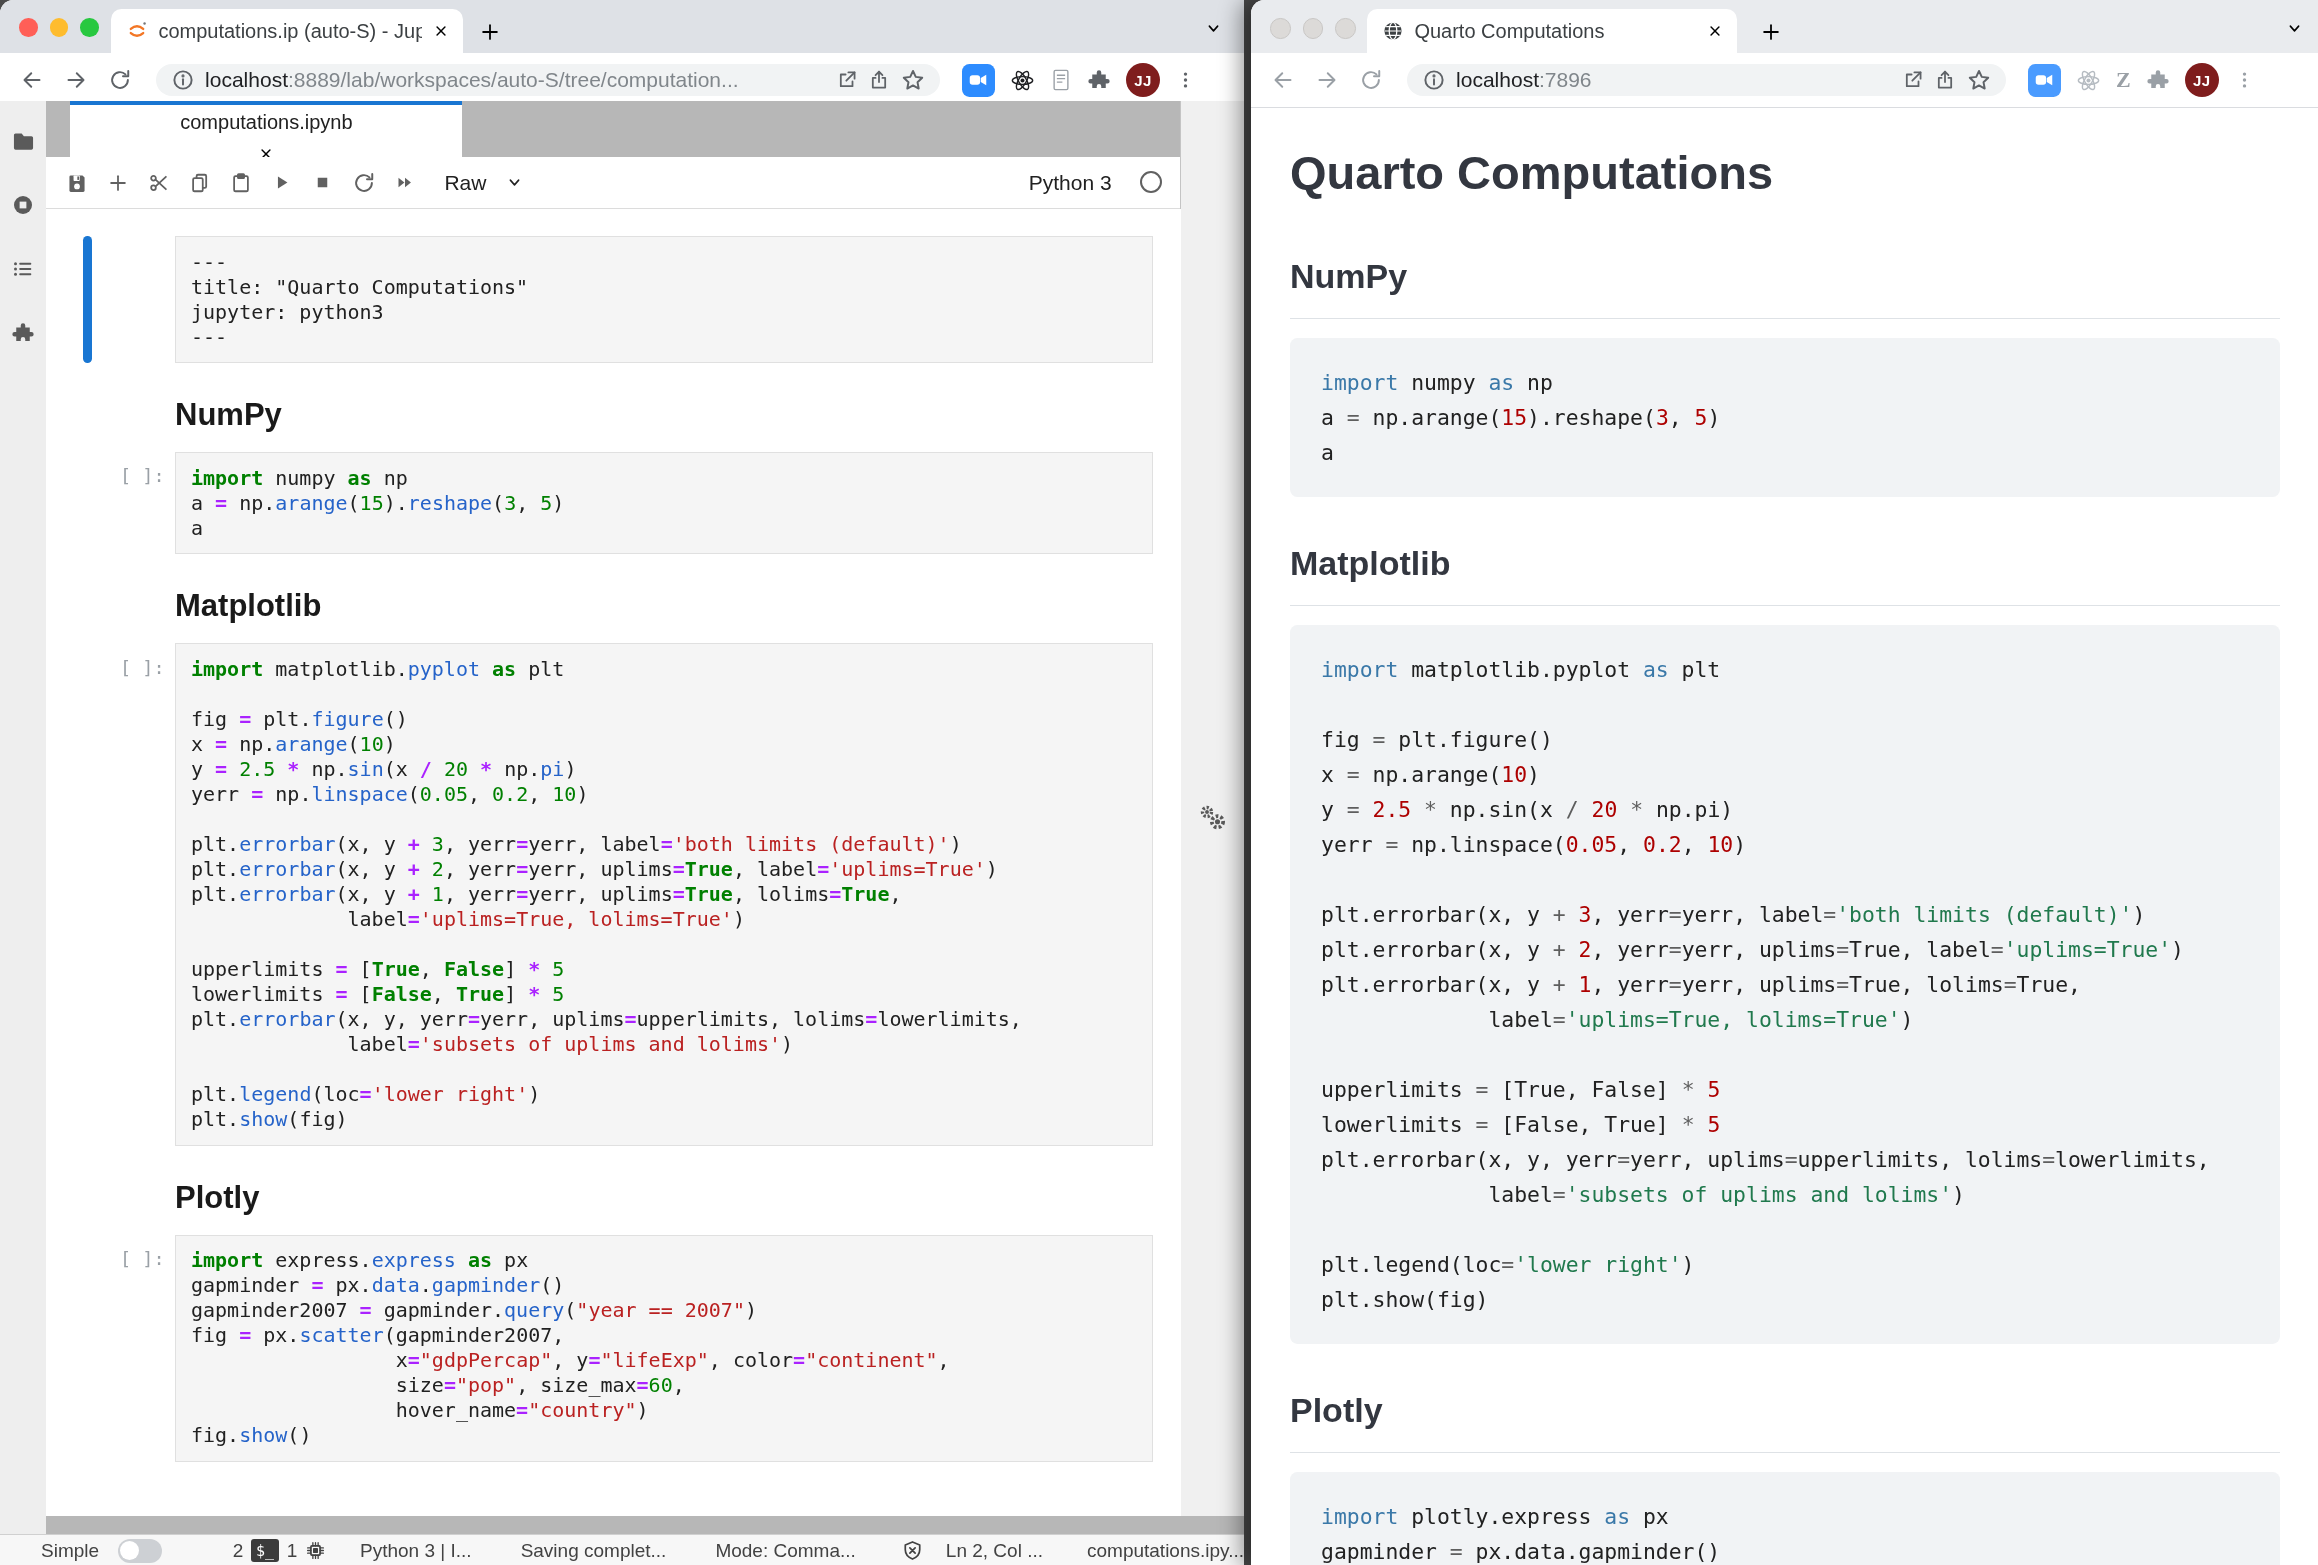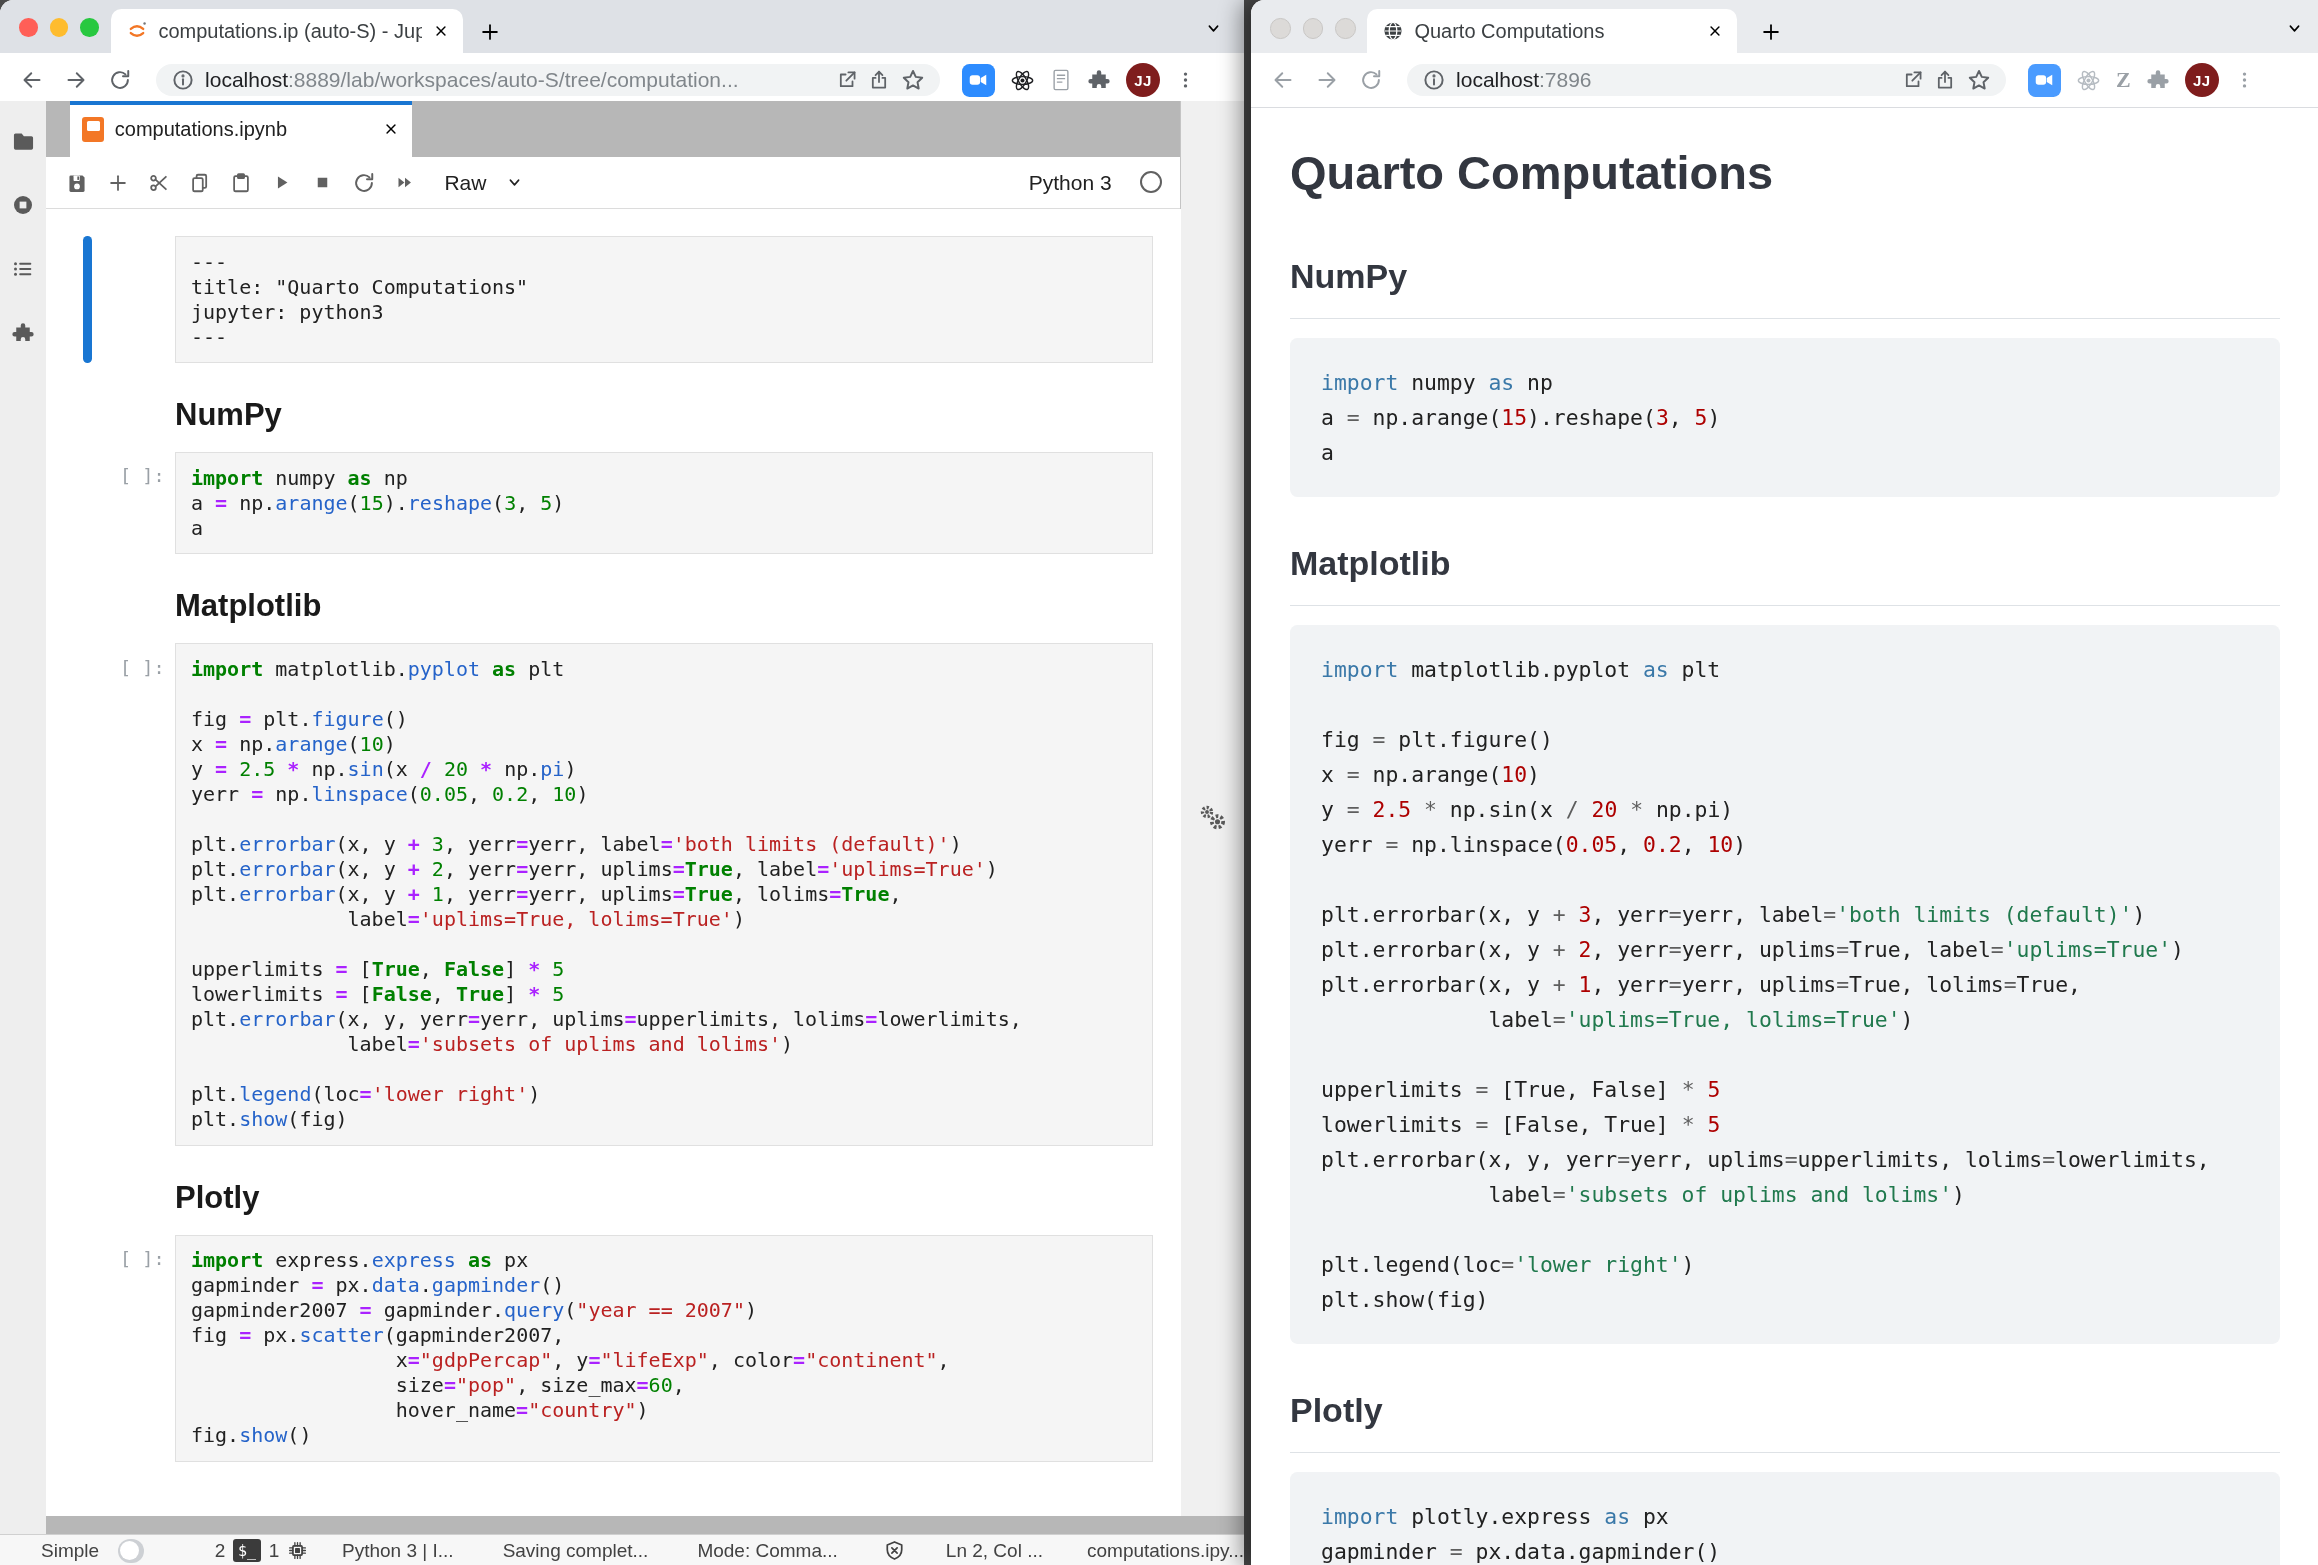--- a/index.html
+++ b/index.html
@@ -48,22 +48,22 @@
   
   .jl-menubar{height:46px;background:#fff;border-bottom:0.7px solid #e0e0e0;display:flex;align-items:center;padding:0 6px;}
   .jl-logo{margin:0 10.4px 0 7.4px;}
   .jl-menu-item{font-size:21px;color:#212121;padding:0 15.5px;height:46px;display:flex;align-items:center;}
   .jl-menu-item.active{background:#ededed;}
   .jl-main{position:absolute;top:101px;bottom:32px;left:0;right:0;}
   .jl-activitybar{position:absolute;left:0;top:0;bottom:0;width:46px;background:#eeeeee;border-right:0.7px solid #d5d5d5;
                   display:flex;flex-direction:column;align-items:center;padding-top:28px;gap:40px;color:#5a5a5a;}
   .jl-dock{position:absolute;left:46px;right:0;top:0;bottom:0;background:#b7b7b7;}
   .nb-tabbar{height:56px;position:relative;}
-  .nb-tab{position:absolute;left:24.4px;top:0;width:342px;height:56px;background:#fff;display:flex;align-items:center;
-          gap:10.4px;padding:0 12px;box-sizing:border-box;}
+  .nb-tab{position:absolute;left:24.4px;top:0;width:392px;height:56px;background:#fff;display:flex;align-items:center;
+          gap:10.4px;padding:0 12px;box-sizing:border-box;flex-direction:column;}
   .nb-tab::before{content:"";position:absolute;left:0;top:0;right:0;height:4.4px;background:#1976d2;}
   .nb-tab .title{font-size:20px;color:#212121;flex:1;}
   .nbfileic{width:22px;height:25px;background:#f37726;border-radius:3px;position:relative;}
   .nbfileic::after{content:"";position:absolute;left:4.4px;top:4.4px;right:4.4px;bottom:10.4px;background:#fff;border-radius:1.5px;}
   .nb-toolbar{position:absolute;left:0;top:56px;width:1135px;height:52px;background:#fff;border-bottom:0.7px solid #dcdcdc;
               display:flex;align-items:center;padding:0 10.4px;box-sizing:border-box;color:#616161;}
   .nb-toolbar .tbic{width:41px;height:40px;display:flex;align-items:center;justify-content:center;border-radius:3px;}
   .celltype{display:flex;align-items:center;gap:19px;margin-left:19px;font-size:21px;color:#212121;}
   .kernelbox{margin-left:auto;display:flex;align-items:flex-start;gap:28px;font-size:21px;color:#212121;padding-right:9px;}
   .kcircle{width:22px;height:22px;border:2.2px solid #616161;border-radius:50%;box-sizing:border-box;}
@@ -462,21 +462,21 @@
       </span>
     <span class="sbitem" style="margin-left:27px;">Python 3 | I...</span>
     <span class="sbitem" style="margin-left:49px;">Saving complet...</span>
     <span class="sbitem" style="margin-left:49px;">Mode: Comma...</span>
     <span class="icon" style="margin-left:46px;color:#424242;">
         <svg width="21" height="21" viewBox="0 0 32 32" fill="none" stroke="currentColor" stroke-width="2.6" stroke-linecap="round" stroke-linejoin="round">
           <path d="M16 3 L27 7.5 V15 c0 7-4.5 11.5-11 14 C9.5 26.5 5 22 5 15 V7.5 z"></path>
           <path d="M12 12 L20 20 M20 12 L12 20"></path>
         </svg>
       </span>
-    <span class="sbitem" style="margin-left:41px;">Ln 2, Col ...</span>
+    <span class="sbitem" style="margin-left:23px;">Ln 2, Col ...</span>
     <span class="sbitem" style="margin-left:44px;">computations.ipy...</span>
   </div>
 </div>
 
 <div class="window" id="win-right">
   <div class="tabstrip">
     <div class="lights">
       <div class="light"></div>
       <div class="light"></div>
       <div class="light"></div>

